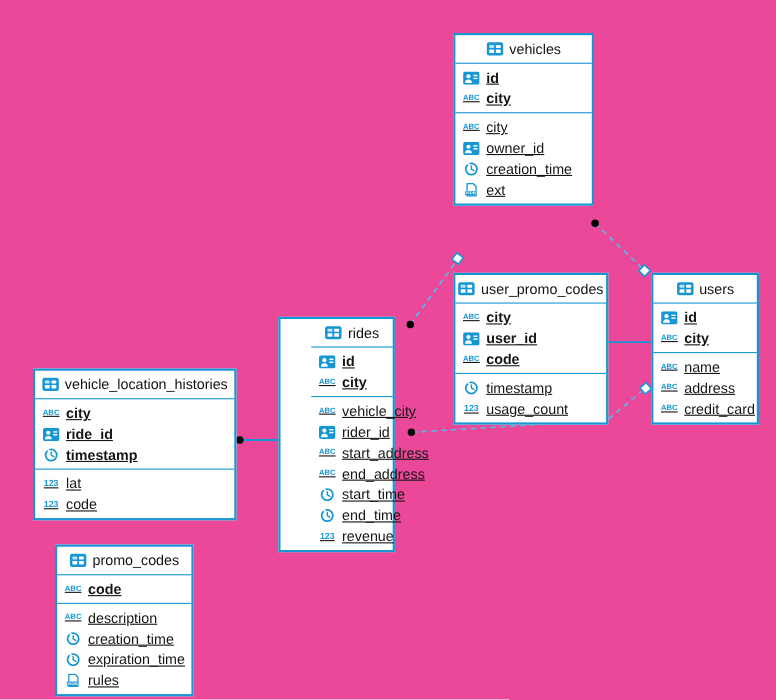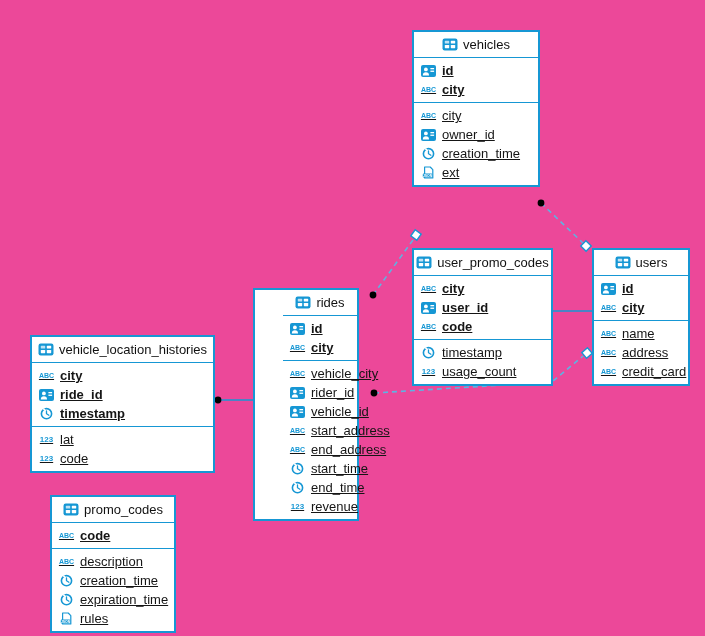--- a/index.html
+++ b/index.html
@@ -274,32 +274,20 @@
                 <circle cx="4.9" cy="4.4" r="1.9" fill="#fff"></circle>
                 <path d="M1.8 10.4 a3.1 3.1 0 0 1 6.2 0 z" fill="#fff"></path>
                 <rect x="9.4" y="3" width="3.7" height="1.3" fill="#fff"></rect>
                 <rect x="9.4" y="5.6" width="3.7" height="1.3" fill="#fff"></rect>
               </svg>
             </span>
             <span>rider_id</span>
           </div>
           <div class="t-row">
             <span class="icon-cell">
-              <svg width="15" height="12" viewBox="0 0 15 12">
-                <rect x="0" y="0" width="15" height="12" rx="2" fill="#1697d4"></rect>
-                <circle cx="4.9" cy="4.4" r="1.9" fill="#fff"></circle>
-                <path d="M1.8 10.4 a3.1 3.1 0 0 1 6.2 0 z" fill="#fff"></path>
-                <rect x="9.4" y="3" width="3.7" height="1.3" fill="#fff"></rect>
-                <rect x="9.4" y="5.6" width="3.7" height="1.3" fill="#fff"></rect>
-              </svg>
-            </span>
-            <span>vehicle_id</span>
-          </div>
-          <div class="t-row">
-            <span class="icon-cell">
               <span class="abc">ABC</span>
             </span>
             <span>start_address</span>
           </div>
           <div class="t-row">
             <span class="icon-cell">
               <span class="abc">ABC</span>
             </span>
             <span>end_address</span>
           </div>

